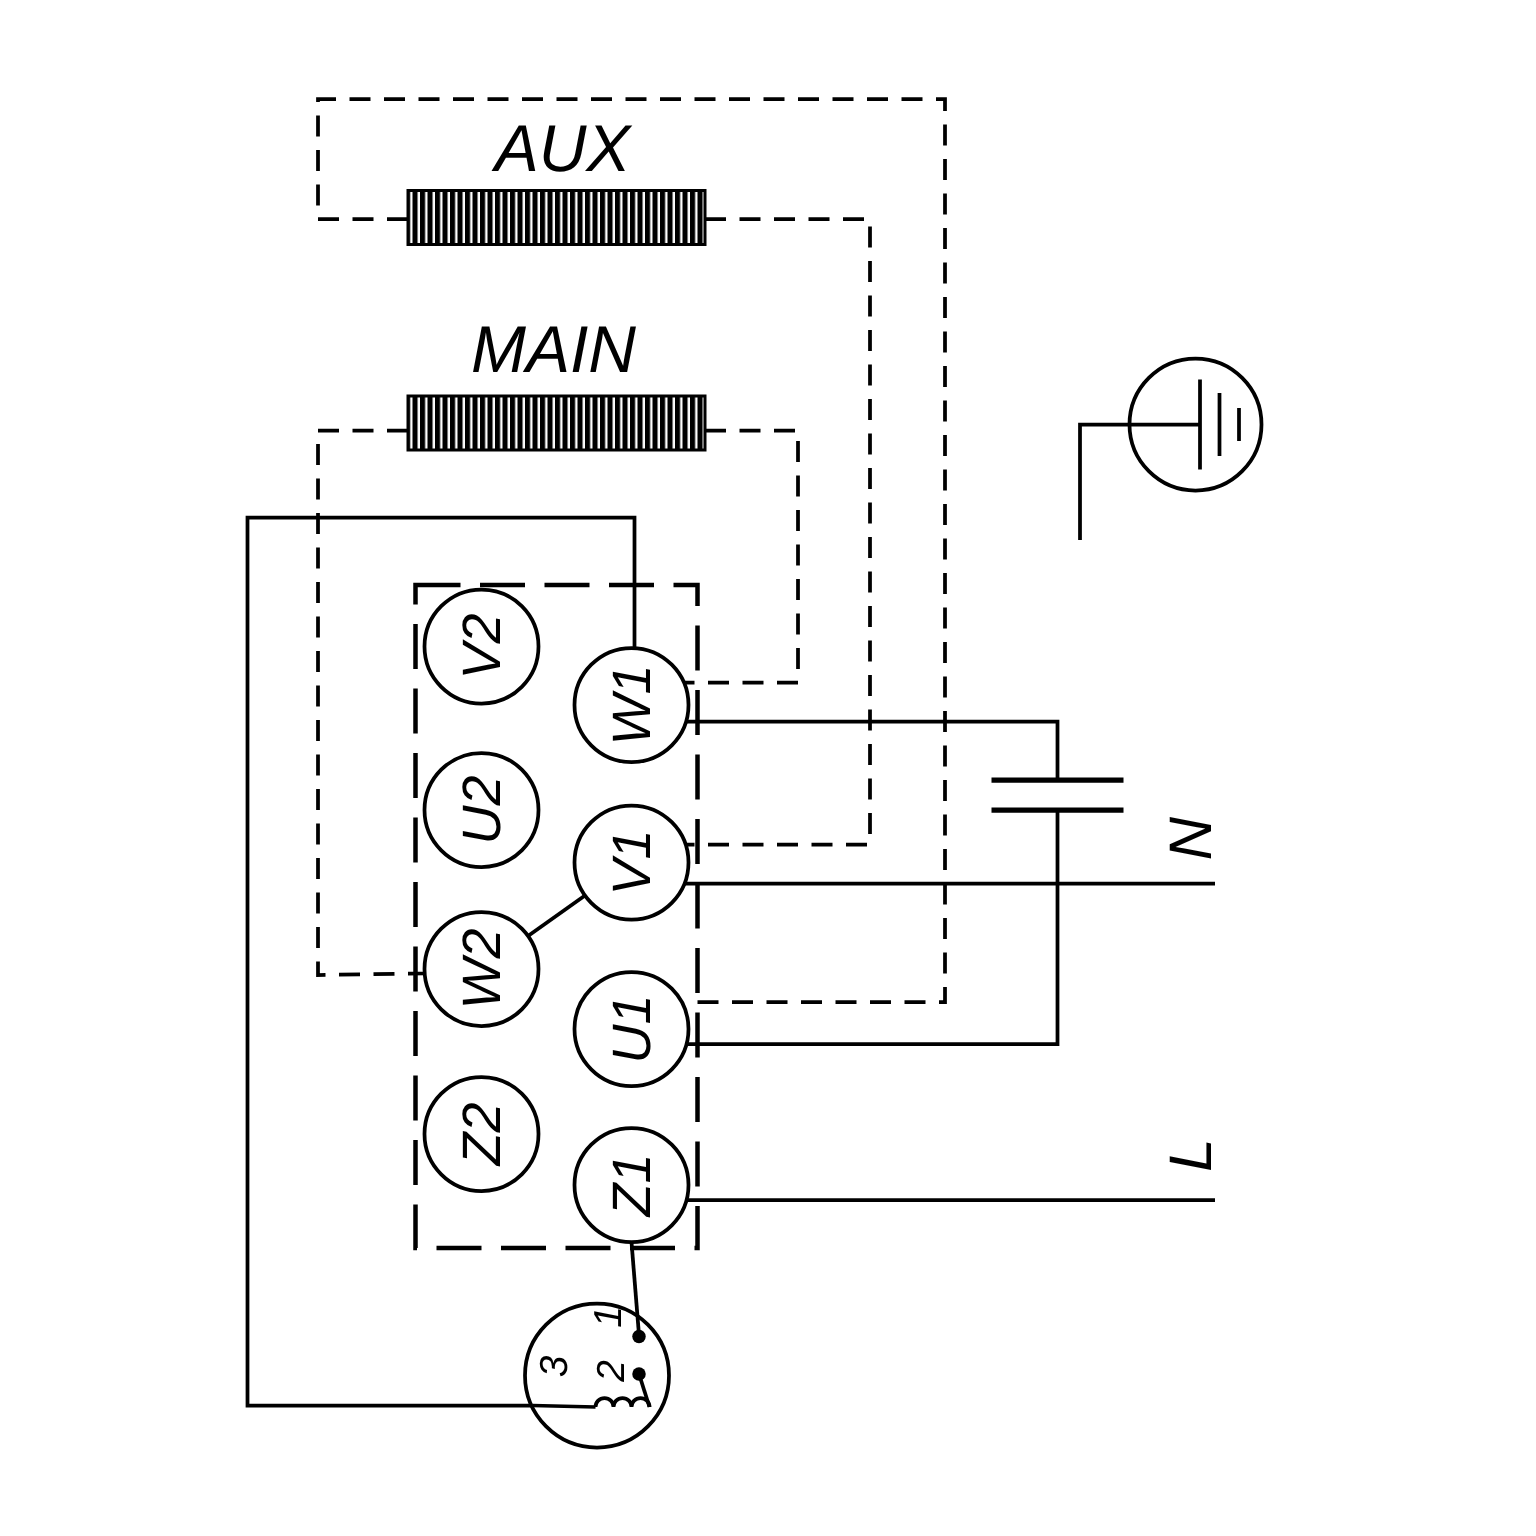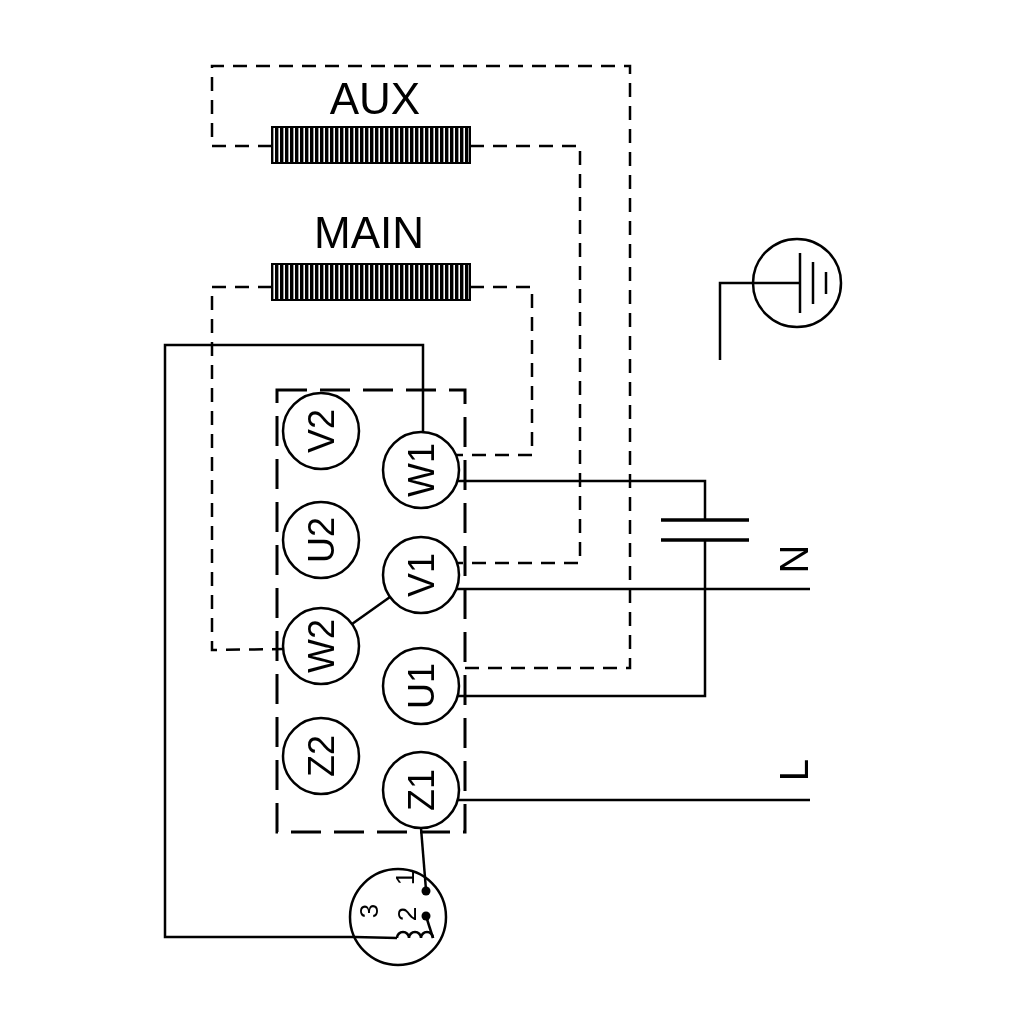--- a/index.html
+++ b/index.html
@@ -7,20 +7,21 @@
     padding: 0;
     background: #ffffff;
   }
   .stage {
     width: 1024px;
     height: 1024px;
     background: #ffffff;
     position: relative;
     overflow: hidden;
     font-family: "Liberation Sans", sans-serif;
+    font-style: italic;
   }
   svg { display: block; }
   .wire {
     fill: none;
     stroke: #000000;
     stroke-width: 2.5;
   }
   .wire-dashed {
     fill: none;
     stroke: #000000;

